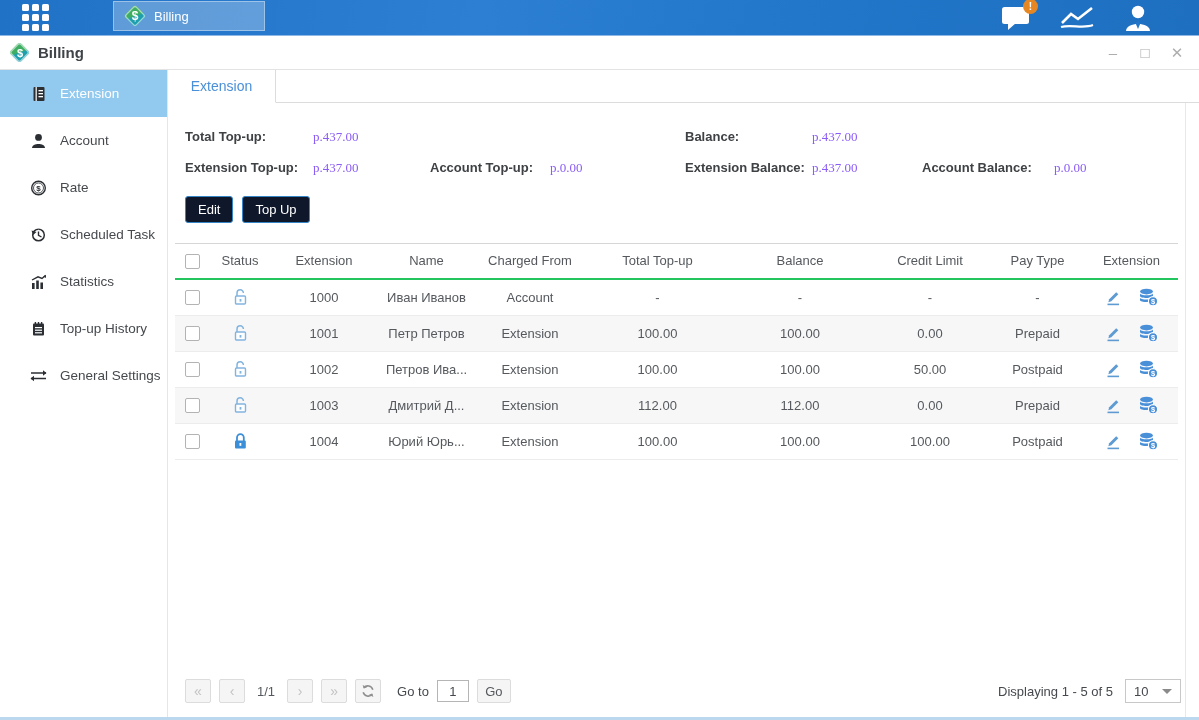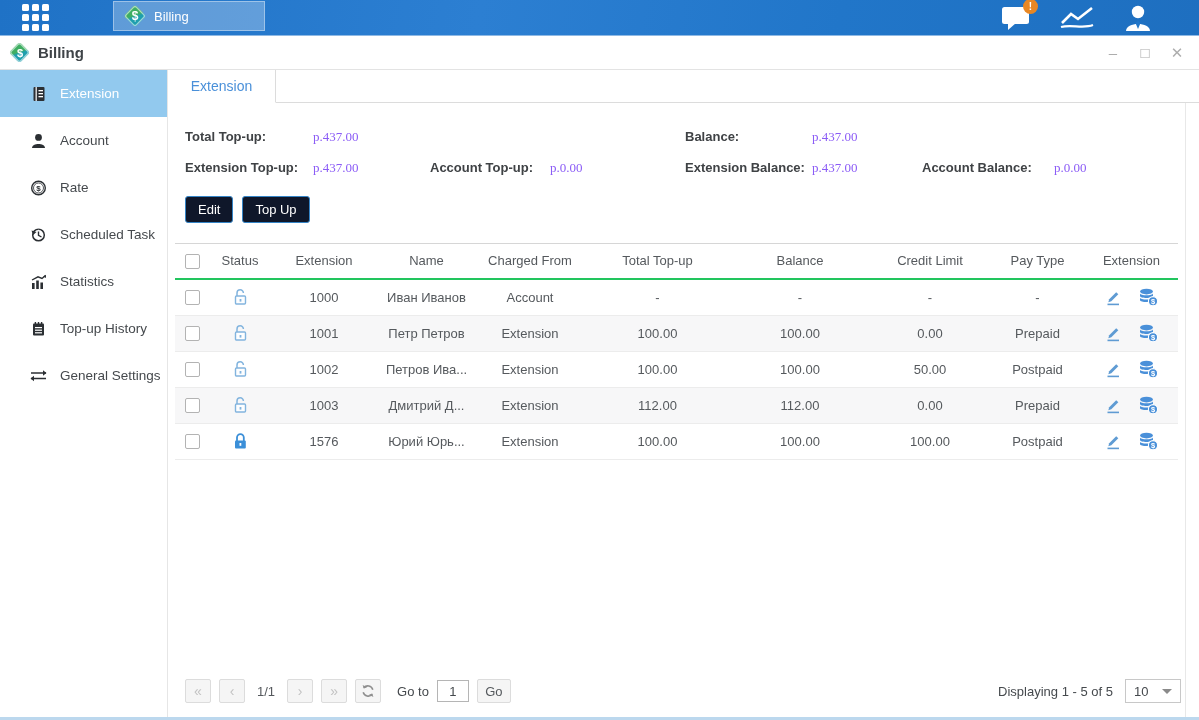--- a/index.html
+++ b/index.html
@@ -463,21 +463,21 @@
                   <tr>
     <td><span class="cb"></span></td>
     <td class="status-cell status-locked">
       
       <svg class="lock-closed" width="17" height="18" viewBox="0 0 17 18">
         <path d="M5 9 L5 5.5 A 3.4 3.4 0 0 1 11.8 5.5 L11.8 9" fill="none" stroke="#3b8fd8" stroke-width="1.8"></path>
         <rect x="3" y="8.4" width="10.8" height="8" rx="1" fill="#3b8fd8"></rect>
         <rect x="7.5" y="11" width="1.8" height="2.8" fill="#fff"></rect>
       </svg>
     </td>
-    <td>1576</td>
+    <td>1004</td>
     <td>Юрий Юрь...</td>
     <td>Extension</td>
     <td>100.00</td>
     <td>100.00</td>
     <td>100.00</td>
     <td>Postpaid</td>
     <td>
       <div class="op-cell">
         <span>
           <svg width="18" height="18" viewBox="0 0 18 18">

